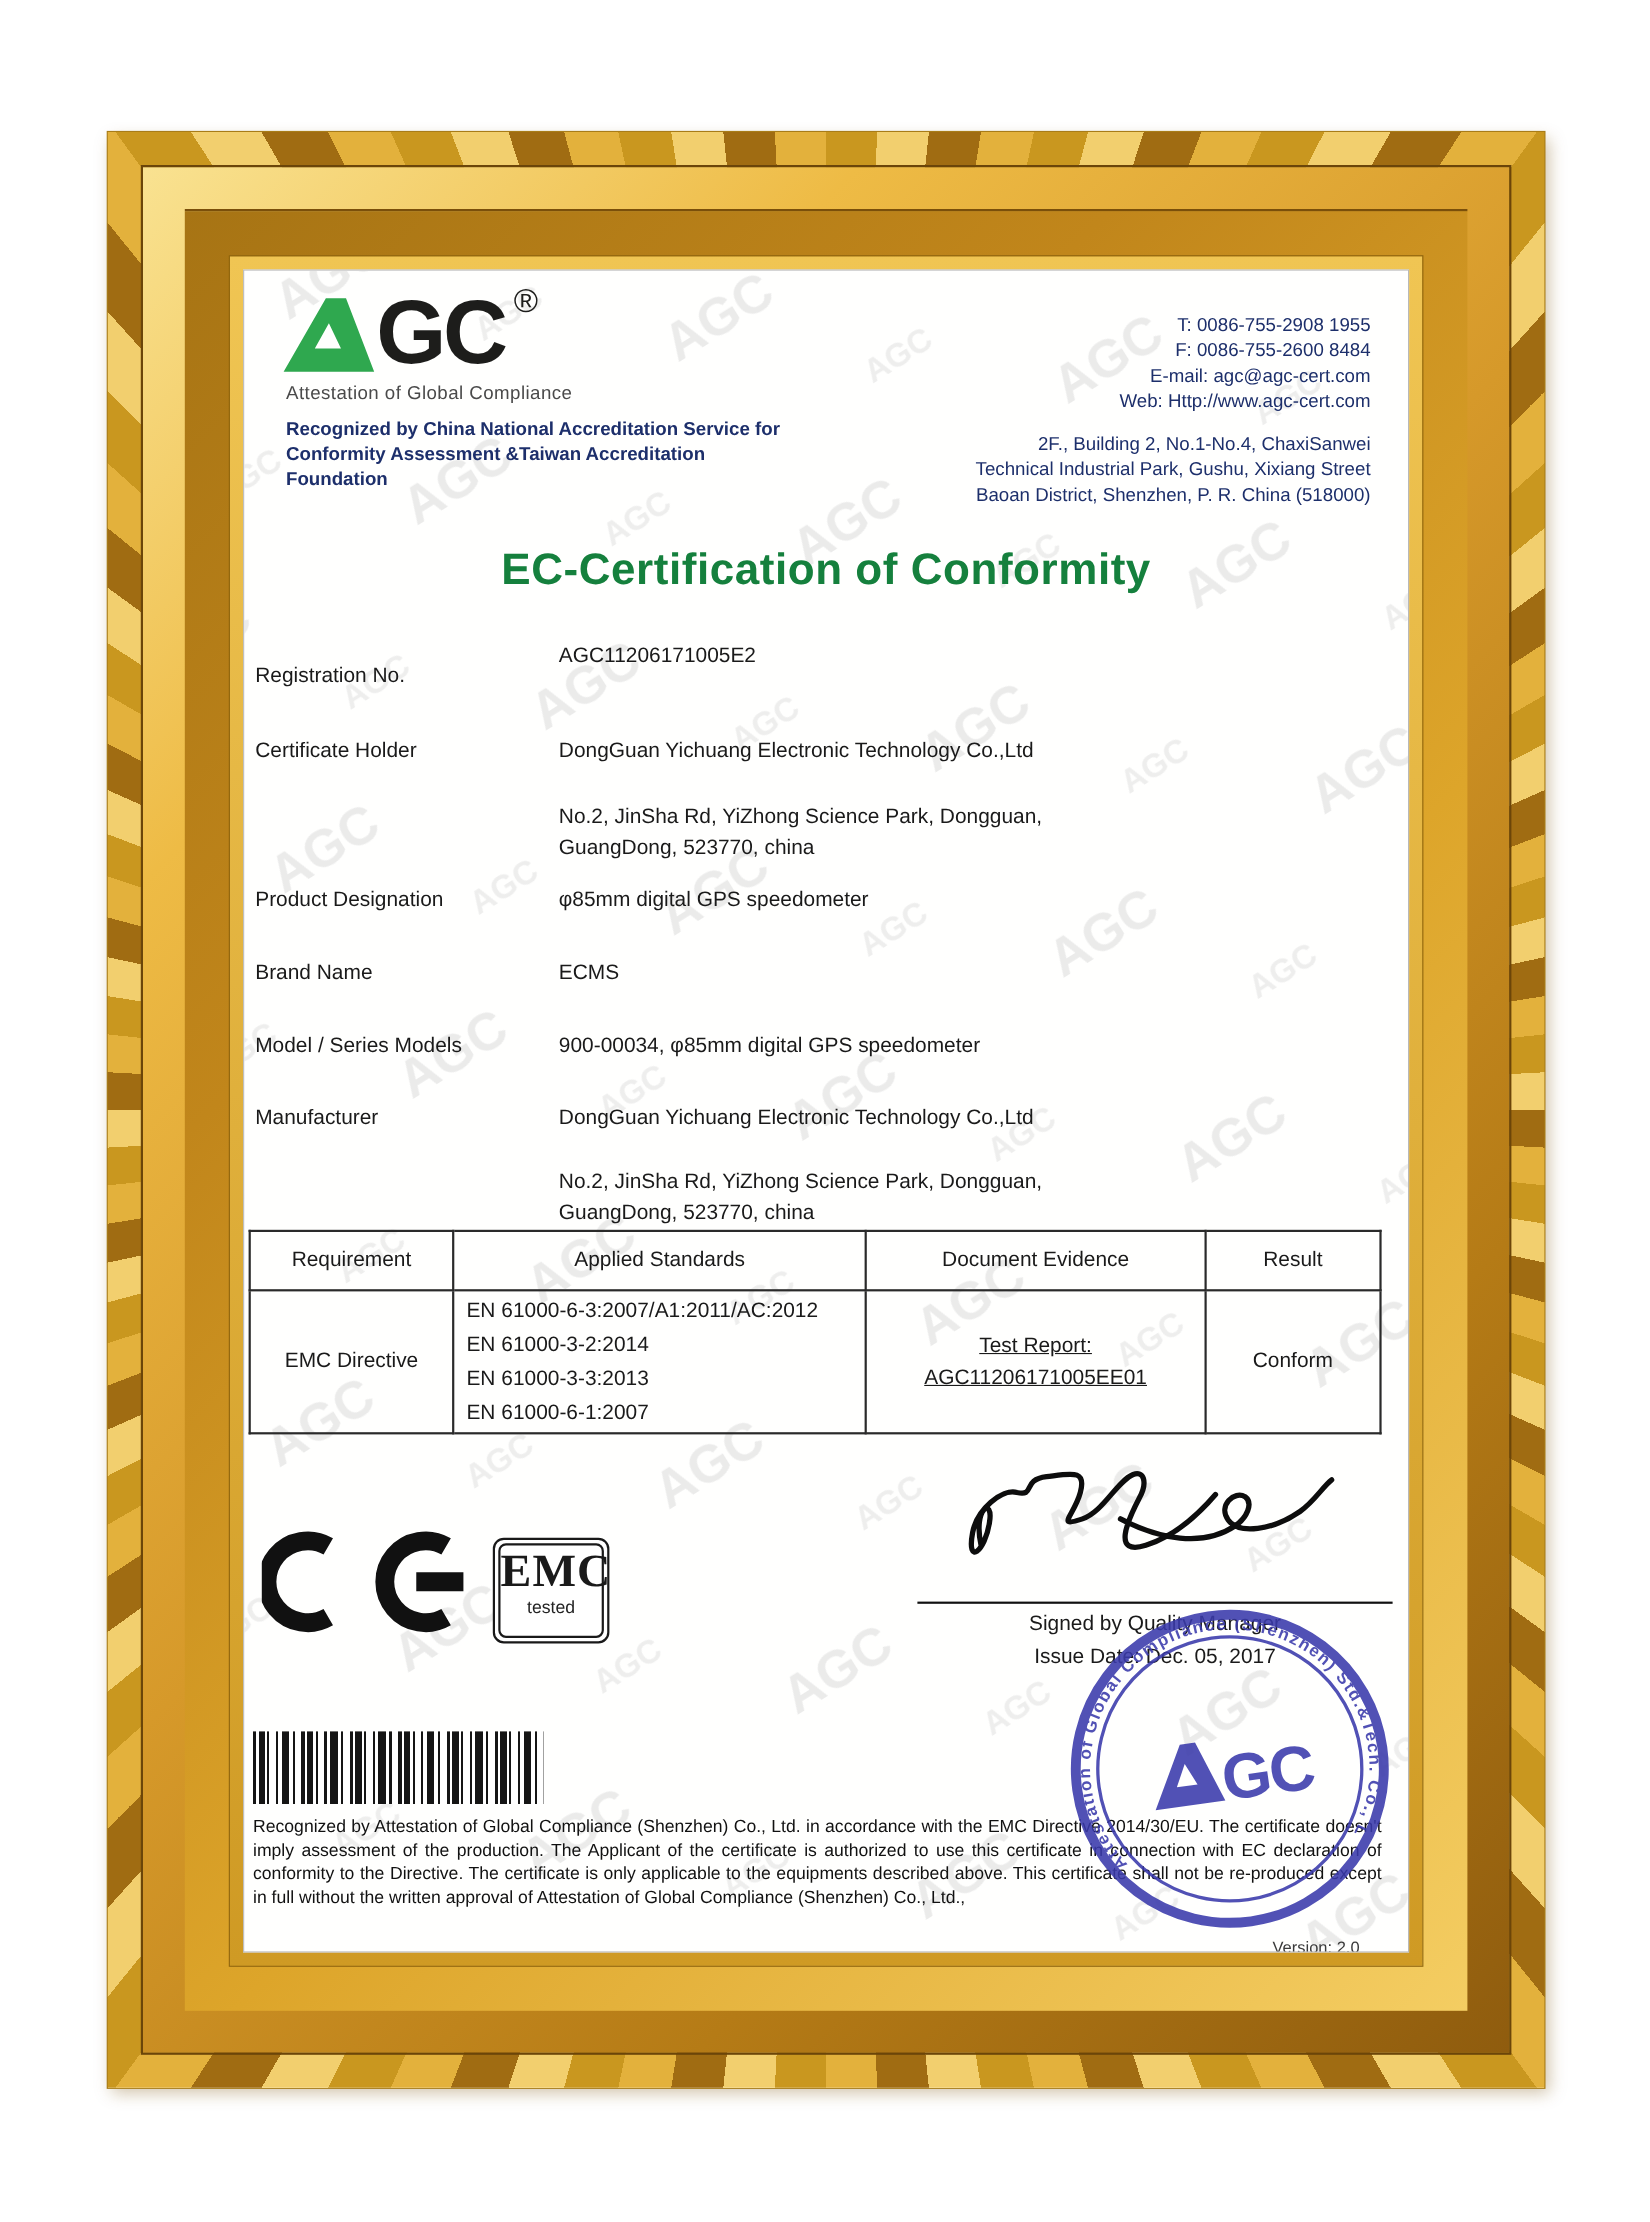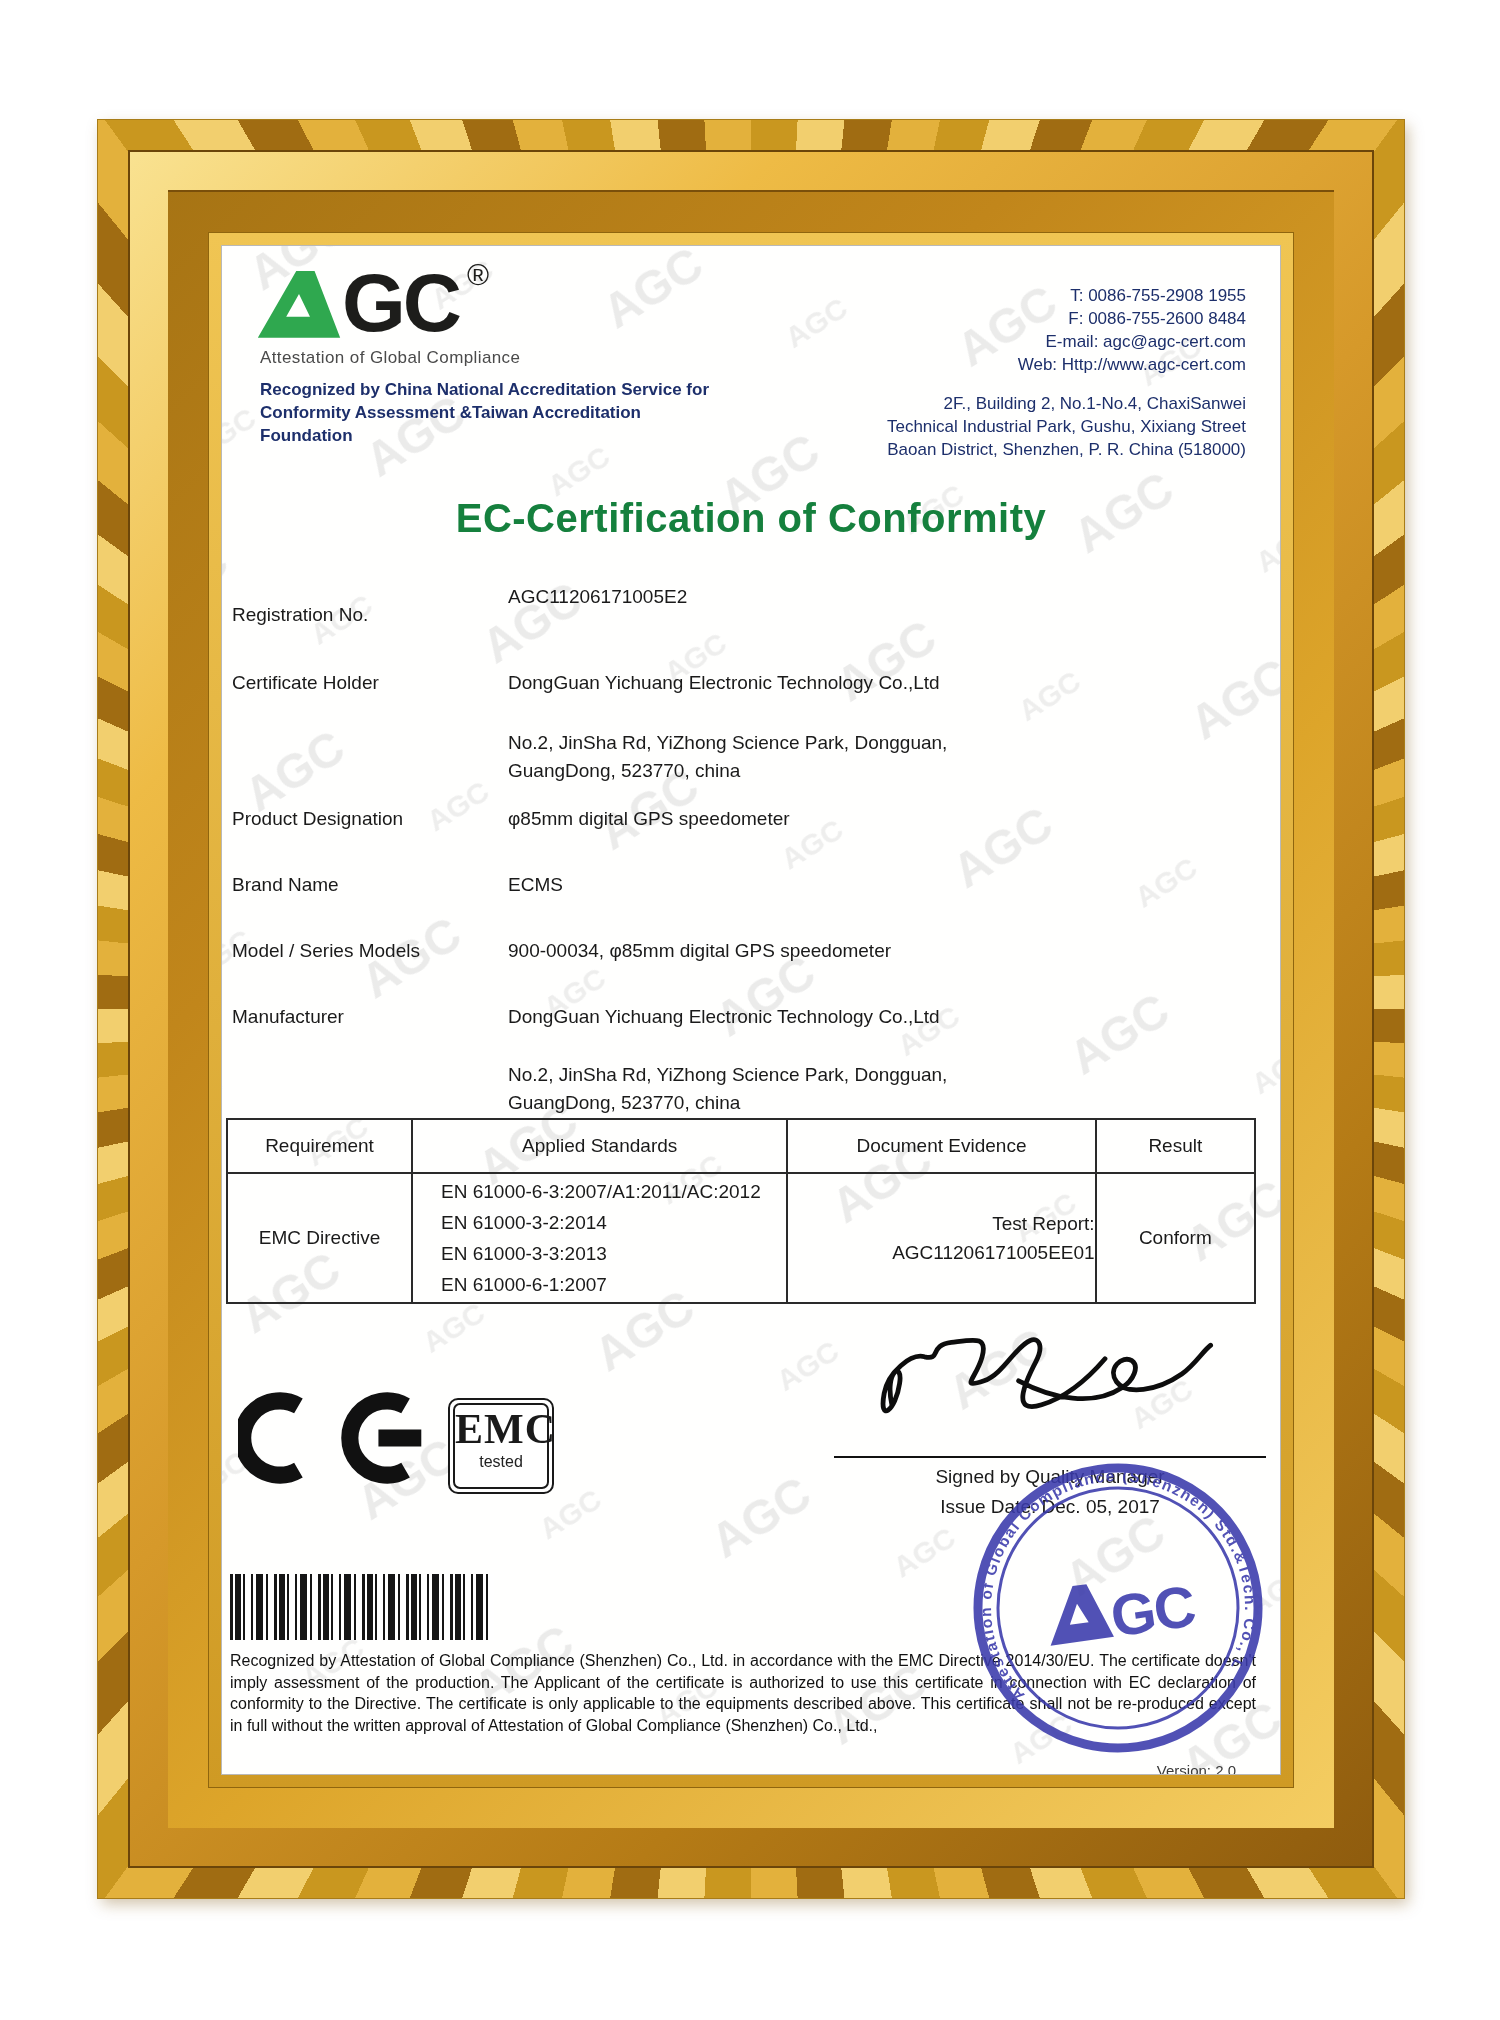--- a/index.html
+++ b/index.html
@@ -52,22 +52,22 @@
   
   .f-label { left:10px; font-size:19px; }
   .f-value { left:286px; font-size:19px; }
 
   
   table.req { position:absolute; left:4px; top:872px; width:1030px; border-collapse:collapse; z-index:1; }
   table.req th, table.req td { border:2px solid #2a2a2a; font-size:19px; font-weight:normal; }
   table.req th { height:54px; text-align:center; }
   table.req td { height:130px; vertical-align:middle; }
   td.c-req { text-align:center; width:18%; }
-  td.c-std { width:36.5%; padding-left:28px; line-height:31px; }
-  td.c-evi { width:30%; text-align:right; line-height:29px; }
+  td.c-std { width:36.5%; padding-left:11px; line-height:31px; }
+  td.c-evi { width:30%; text-align:center; line-height:29px;text-decoration:underline; }
   td.c-res { width:15.5%; text-align:center; }
 
   
   .ce { left:16px; top:1142px; }
   .emc-box { left:226px; top:1152px; border:2px solid #191919; border-radius:10px; padding:3px; background:#fff; }
   .emc-in { border:2px solid #191919; border-radius:7px; width:96px; height:86px; text-align:center; }
   .emc-t1 { font-family:"Liberation Serif", serif; font-weight:bold; font-size:42px; letter-spacing:1px; }
   .emc-t2 { font-size:16px; color:#222; margin-top:0px; }
 
   

